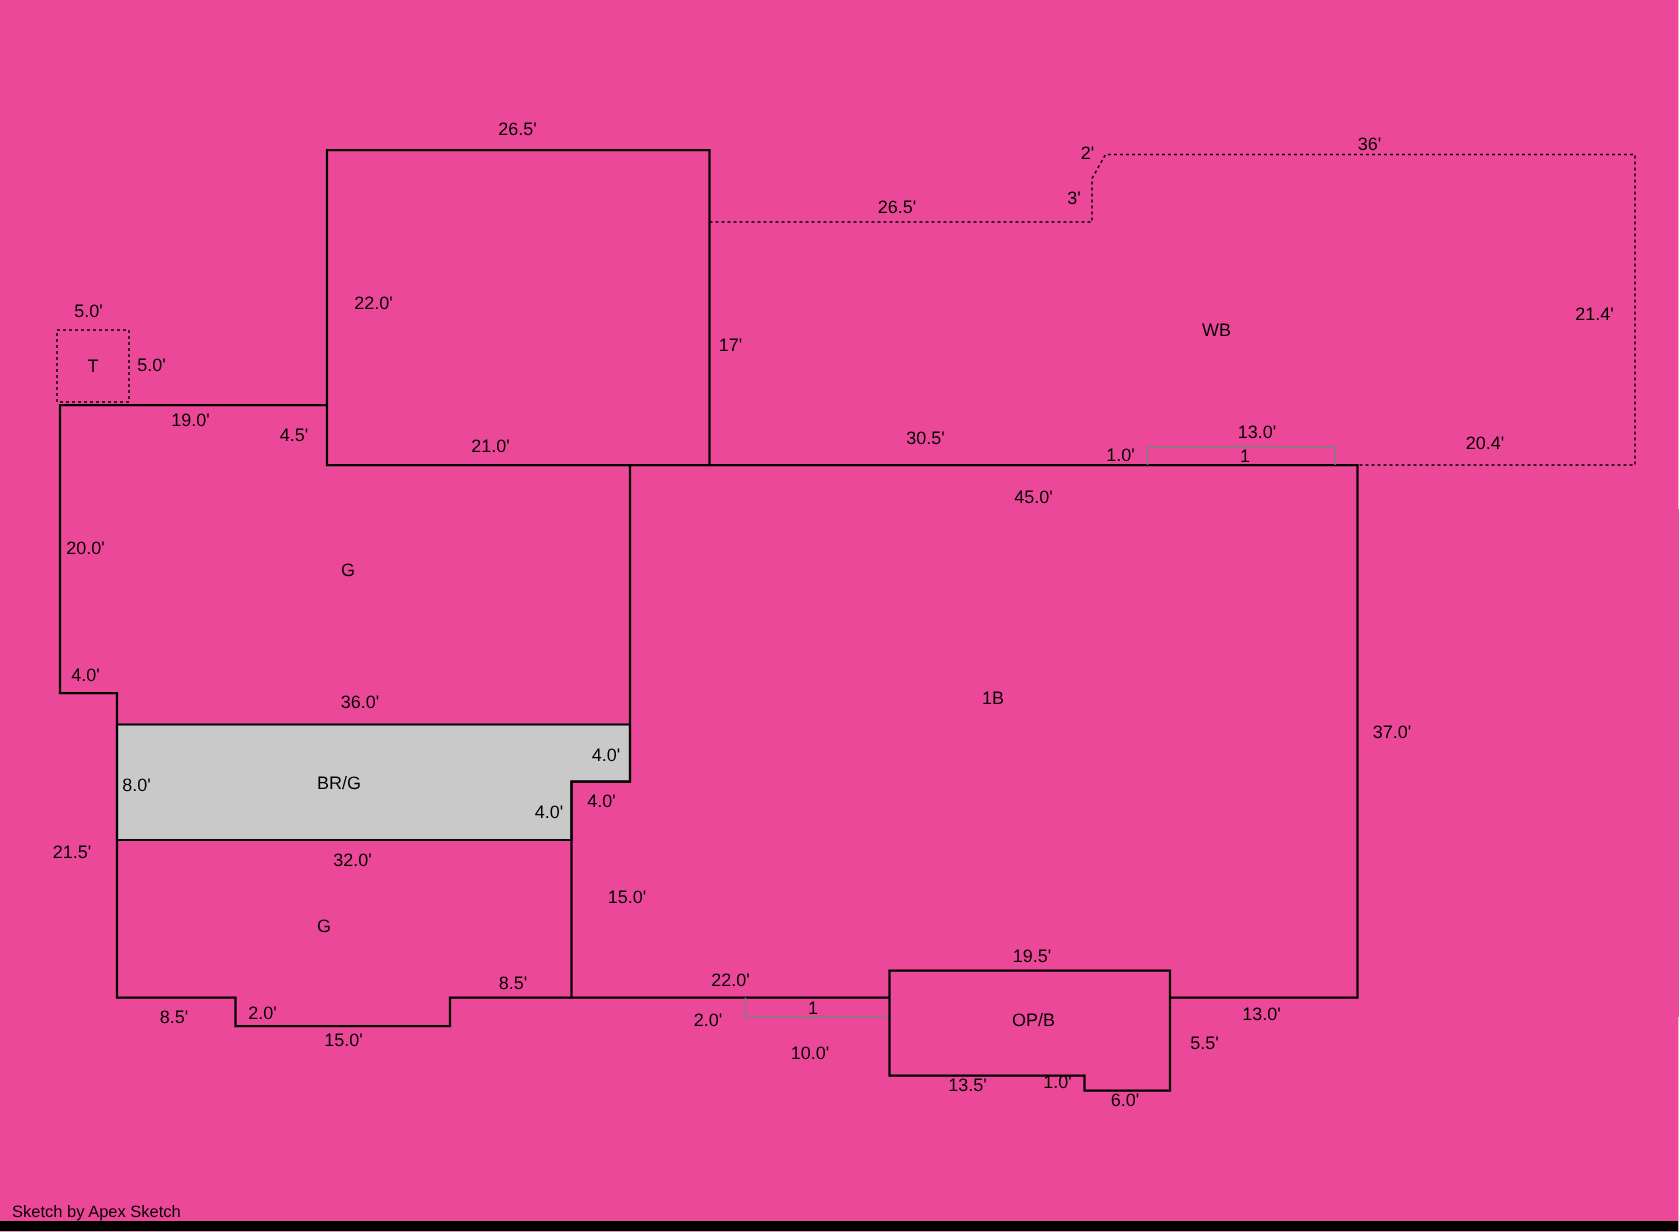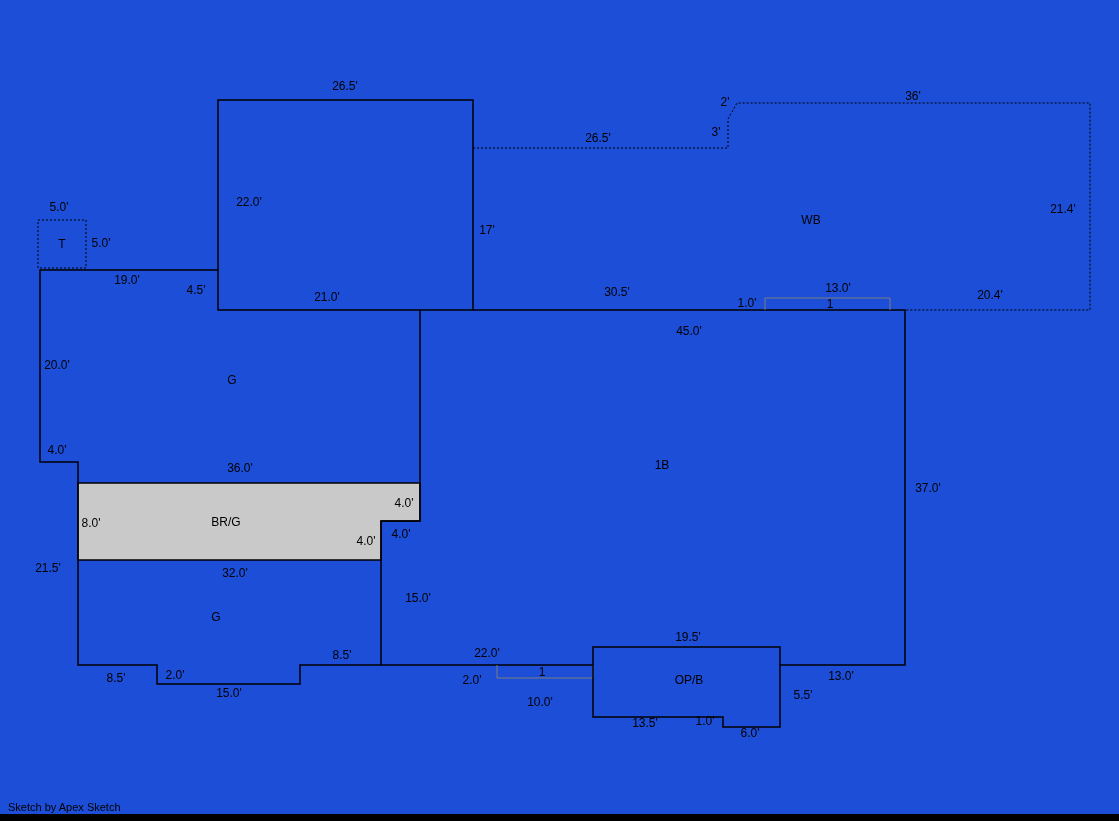--- a/index.html
+++ b/index.html
@@ -1,16 +1,16 @@
 <!DOCTYPE html>
 <html><head>
 <meta charset="utf-8">
 <style>
   html,body{margin:0;padding:0;background:#ffffff;}
-  #stage{position:relative;width:1119px;height:821px;background:#1d4ed8;overflow:hidden;
+  #stage{position:relative;width:1119px;height:821px;background:#ec4899;overflow:hidden;
          font-family:"Liberation Sans", sans-serif;}
   svg{position:absolute;left:0;top:0;}
   svg text{font-family:"Liberation Sans", sans-serif;font-size:12px;fill:#000;}
   svg text.small{font-size:11px;}
   .wall{fill:none;stroke:#000;stroke-width:1.5;}
   .thin{fill:none;stroke:#7d7d7d;stroke-width:1;}
   .dashed{fill:none;stroke:#000;stroke-width:1;stroke-dasharray:2,2;}
   .shade{fill:#c9c9c9;stroke:#000;stroke-width:1.4;}
 </style>
 </head>

